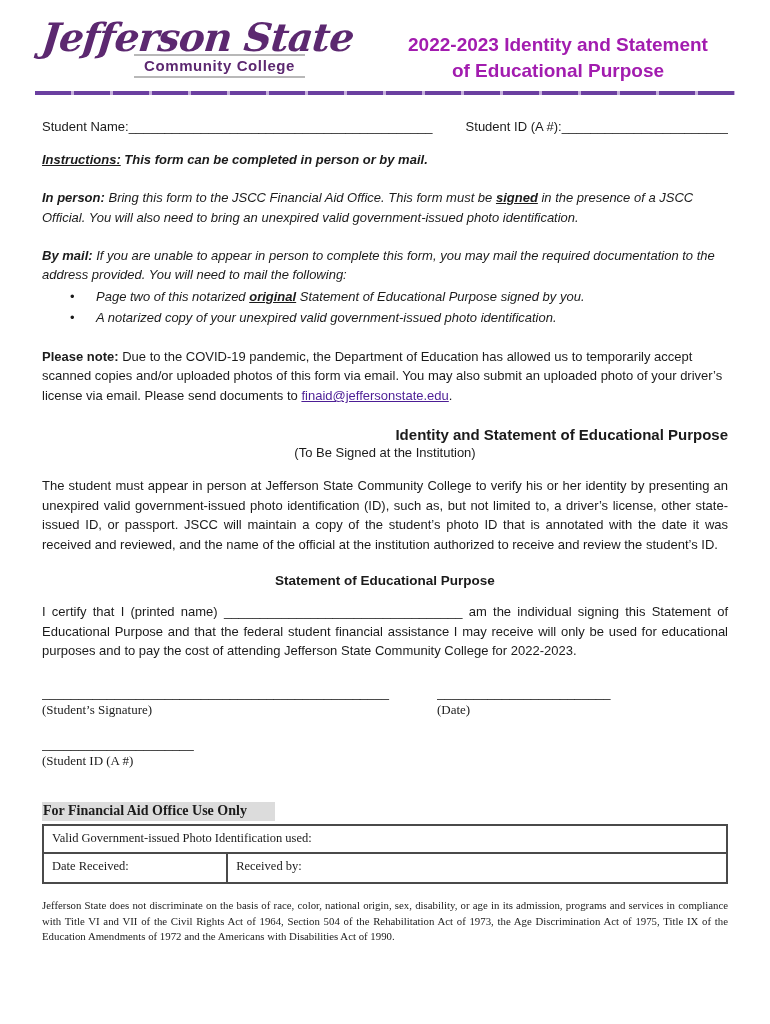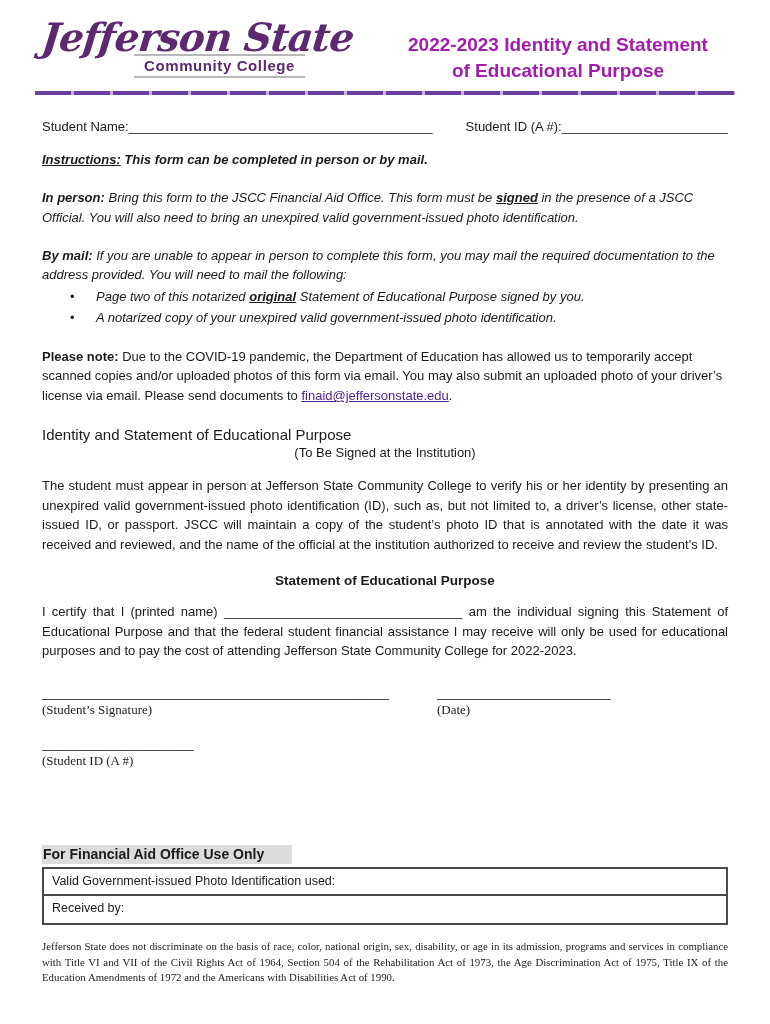--- a/index.html
+++ b/index.html
@@ -52,32 +52,32 @@
   }
   .blank { letter-spacing:0; white-space:nowrap; }
 
   .bullets { margin:2px 0 18px 0; }
   .bullet-row { display:flex; font-size:13px; line-height:1.6; font-style:italic; }
   .bullet-glyph { width:26px; padding-left:28px; box-sizing:content-box; font-style:normal; }
   .bullet-text { flex:1; }
 
   .link { color:#4c1d95; text-decoration:underline; cursor:pointer; }
 
-  .sec-heading { font-size:15px; font-weight:normal; text-align:left; margin:20px 0 2px 0; }
+  .sec-heading { font-size:15px; font-weight:bold; text-align:right; margin:20px 0 2px 0; }
   .sec-subheading { font-size:13px; text-align:center; margin-bottom:16px; }
   .stmt-heading { font-size:13.5px; font-weight:bold; text-align:center; margin:2px 0 14px 0; }
 
   .sig-row { display:flex; font-size:13px; margin-top:24px; }
   .sig-left { width:395px; }
   .sig-right { flex:1; }
   .blank-line { white-space:nowrap; overflow:hidden; }
   .sig-label { margin-top:2px;font-family:Liberation Serif, serif; }
   .sig-id-block { margin-top:18px; font-size:13px; }
 
-  .office-block { margin-top:76px; }
+  .office-block { margin-top:32px;font-family:Liberation Serif, serif; }
   .office-heading {
     display:inline-block; font-size:14px; font-weight:bold;
     background:#DCDCDC; padding:1px 28px 2px 1px; margin-bottom:3px;
   }
   .office-table { border:2px solid #4a4a4a; font-size:12.5px; }
   .ot-row1 { padding:5px 8px 6px 8px; border-bottom:2px solid #4a4a4a; }
   .ot-row2 { display:flex; }
   .ot-c1 { width:27%; border-right:2px solid #4a4a4a; padding:5px 8px 6px 8px; }
   .ot-c2 { flex:1; padding:5px 8px 8px 8px; }
 
@@ -167,20 +167,21 @@
   <div class="sig-id-block">
     <div class="blank-line">_____________________</div>
     <div class="sig-label">(Student ID (A #)</div>
   </div>
 
   <div class="office-block">
     <div class="office-heading">For Financial Aid Office Use Only</div>
     <div class="office-table">
       <div class="ot-row1">Valid Government-issued Photo Identification used:</div>
       <div class="ot-row2">
+        <div class="ot-c1">Date Received:</div>
         <div class="ot-c2">Received by:</div>
       </div>
     </div>
   </div>
 
   <div class="footer">Jefferson State does not discriminate on the basis of race, color, national origin, sex, disability, or age in its admission, programs and services in compliance with Title VI and VII of the Civil Rights Act of 1964, Section 504 of the Rehabilitation Act of 1973, the Age Discrimination Act of 1975, Title IX of the Education Amendments of 1972 and the Americans with Disabilities Act of 1990.</div>
 
 </div>
 
 </body></html>

